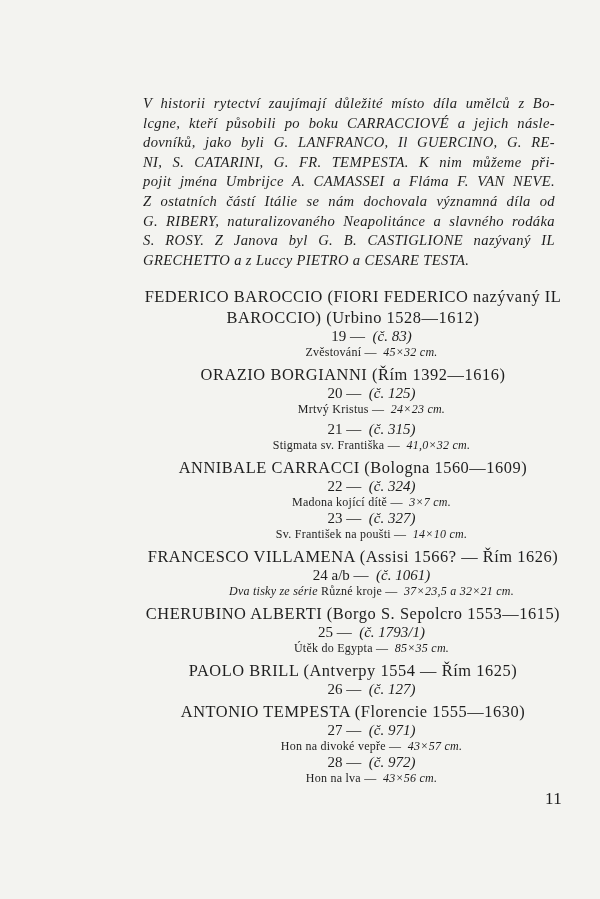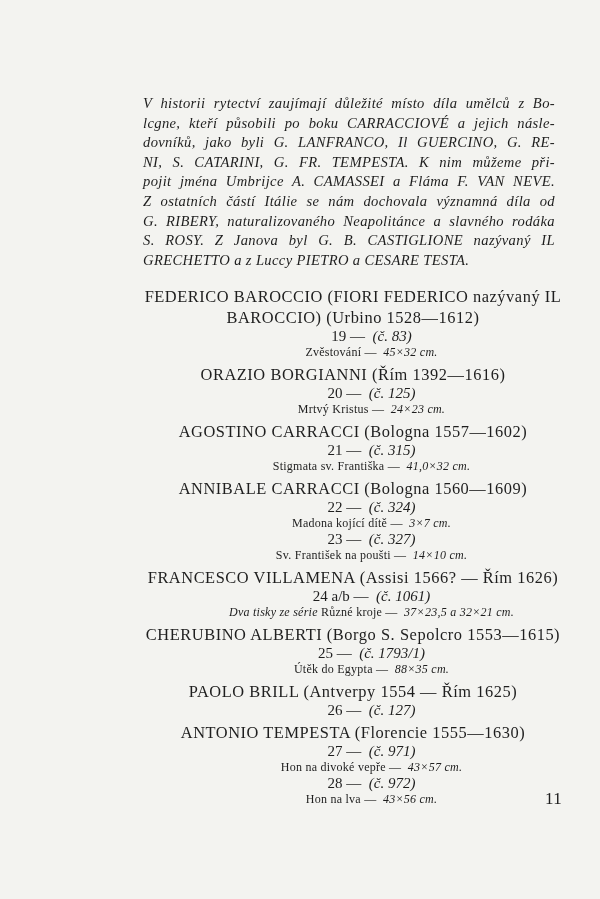--- a/index.html
+++ b/index.html
@@ -94,21 +94,20 @@
           <i>(č. 125)</i>
         </div>
         <div class="work-line">
           <span>Mrtvý Kristus —</span>&nbsp;
           <i>24×23 cm.</i>
         </div>
       </div>
     </div>
 
     <div class="artist">
-      <div class="artist-name">AGOSTINO CARRACCI (Bologna 1557—1602)</div>
       <div class="works">
         <div class="work-num">
           <span>21 —</span>&nbsp;
           <i>(č. 315)</i>
         </div>
         <div class="work-line">
           <span>Stigmata sv. Františka —</span>&nbsp;
           <i>41,0×32 cm.</i>
         </div>
       </div>
@@ -153,21 +152,21 @@
 
     <div class="artist">
       <div class="artist-name">CHERUBINO ALBERTI (Borgo S. Sepolcro 1553—1615)</div>
       <div class="works">
         <div class="work-num">
           <span>25 —</span>&nbsp;
           <i>(č. 1793/1)</i>
         </div>
         <div class="work-line">
           <span>Útěk do Egypta —</span>&nbsp;
-          <i>88×35 cm.</i>
+          <i>85×35 cm.</i>
         </div>
       </div>
     </div>
 
     <div class="artist">
       <div class="artist-name">PAOLO BRILL (Antverpy 1554 — Řím 1625)</div>
       <div class="works">
         <div class="work-num">
           <span>26 —</span>&nbsp;
           <i>(č. 127)</i>

